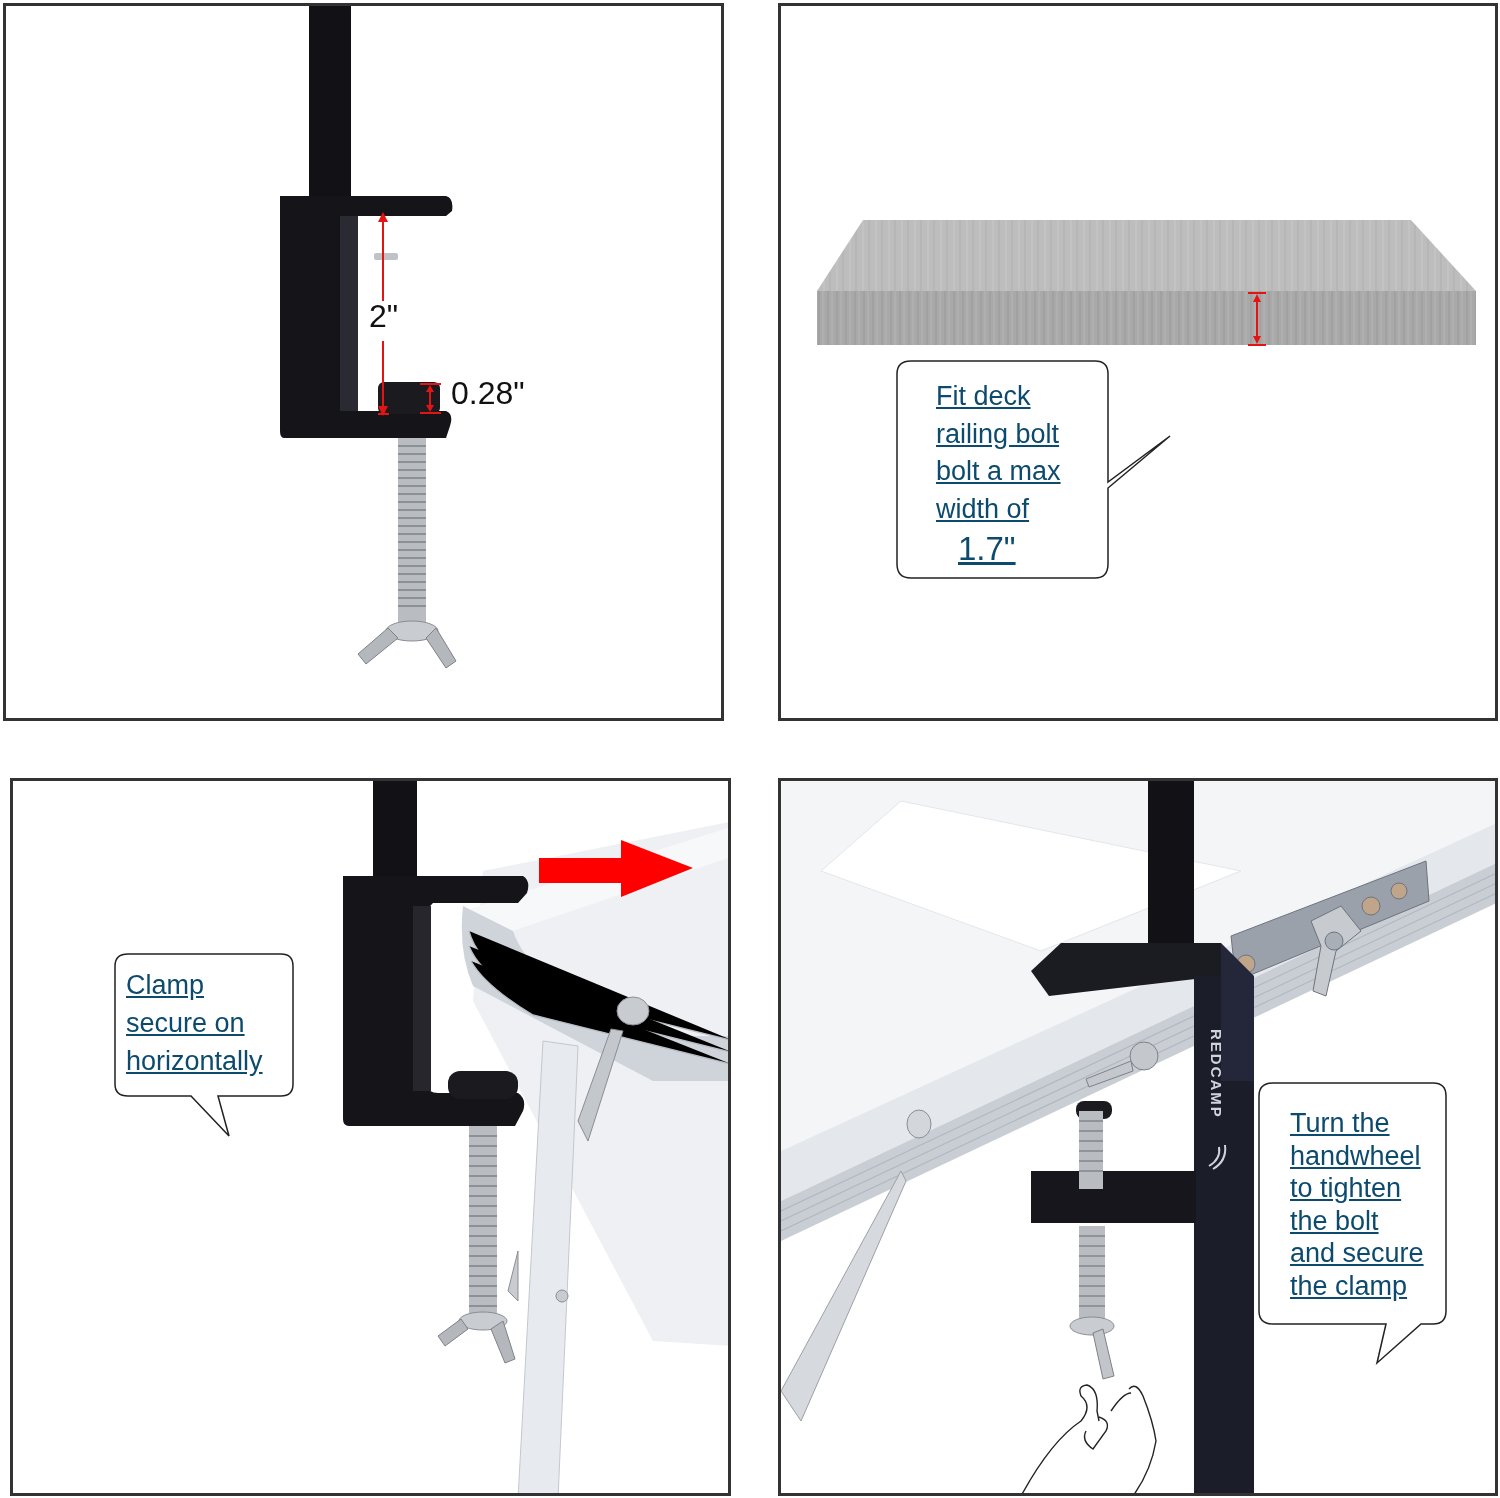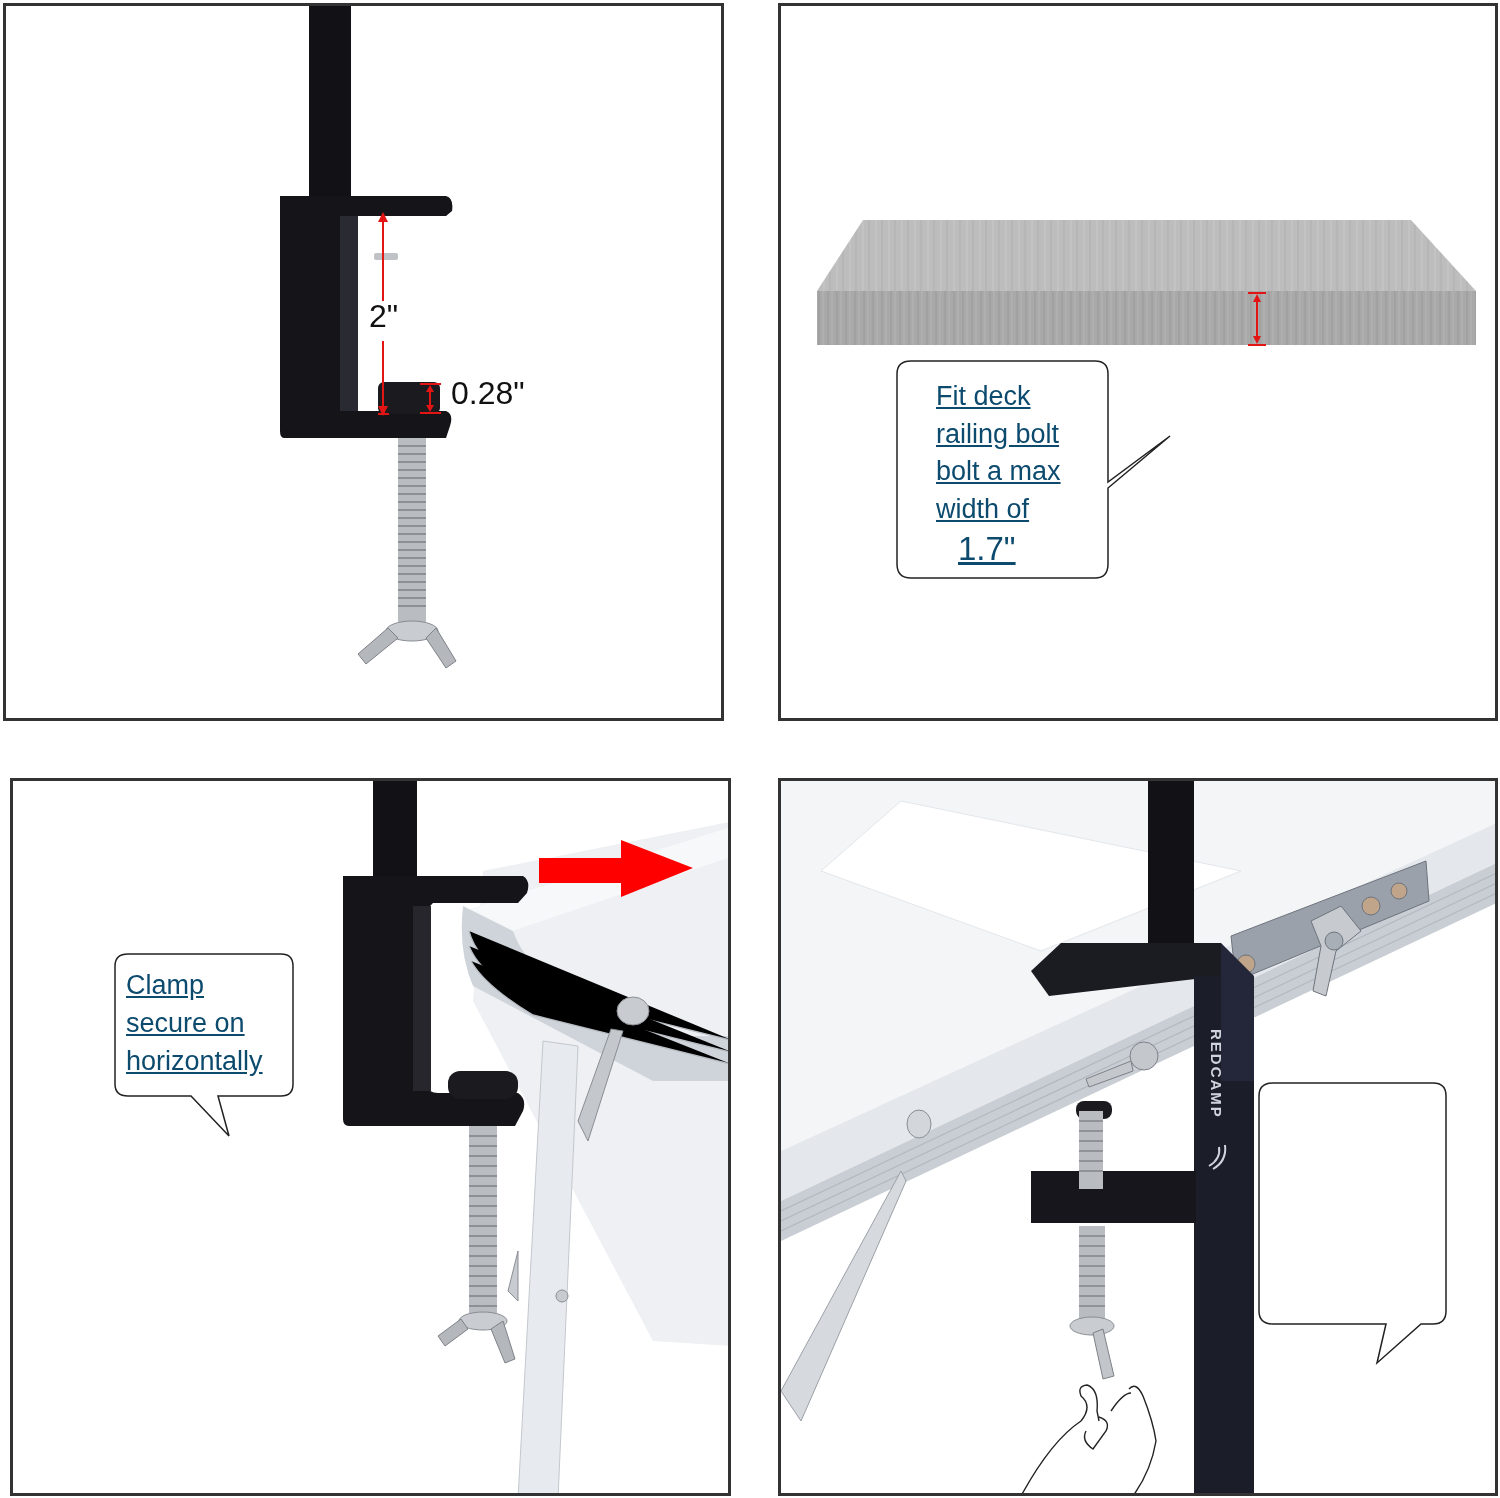--- a/index.html
+++ b/index.html
@@ -257,13 +257,21 @@
     <g stroke="#222" stroke-width="1.4" fill="none">
       <path d="M240 715 Q270 660 300 640 Q312 625 300 615 Q296 605 306 604 Q318 608 316 630 L318 640"></path>
       <path d="M305 650 Q300 660 312 668 L325 650 Q330 640 318 636"></path>
       <path d="M348 608 Q355 600 362 615 Q372 640 375 660 Q370 690 352 715"></path>
       <path d="M330 630 Q342 612 350 612"></path>
     </g>
 
     <path d="M492 302 L652 302 Q665 302 665 315 L665 530 Q665 543 652 543 L652 543 L640 543 L596 582 L605 543 L492 543 Q478 543 478 530 L478 315 Q478 302 492 302 Z" fill="#fff" stroke="#222" stroke-width="1.5"></path>
   </svg>
   <div class="brand" style="left:444px; top:248px;">REDCAMP</div>
+  <div class="callout" style="left:509px; top:326px; font-size:27px; line-height:32.5px;">
+    <span class="callout-line">Turn the</span>
+    <span class="callout-line">handwheel</span>
+    <span class="callout-line">to tighten</span>
+    <span class="callout-line">the bolt</span>
+    <span class="callout-line">and secure</span>
+    <span class="callout-line">the clamp</span>
+  </div>
 </div>
 
 </body></html>

